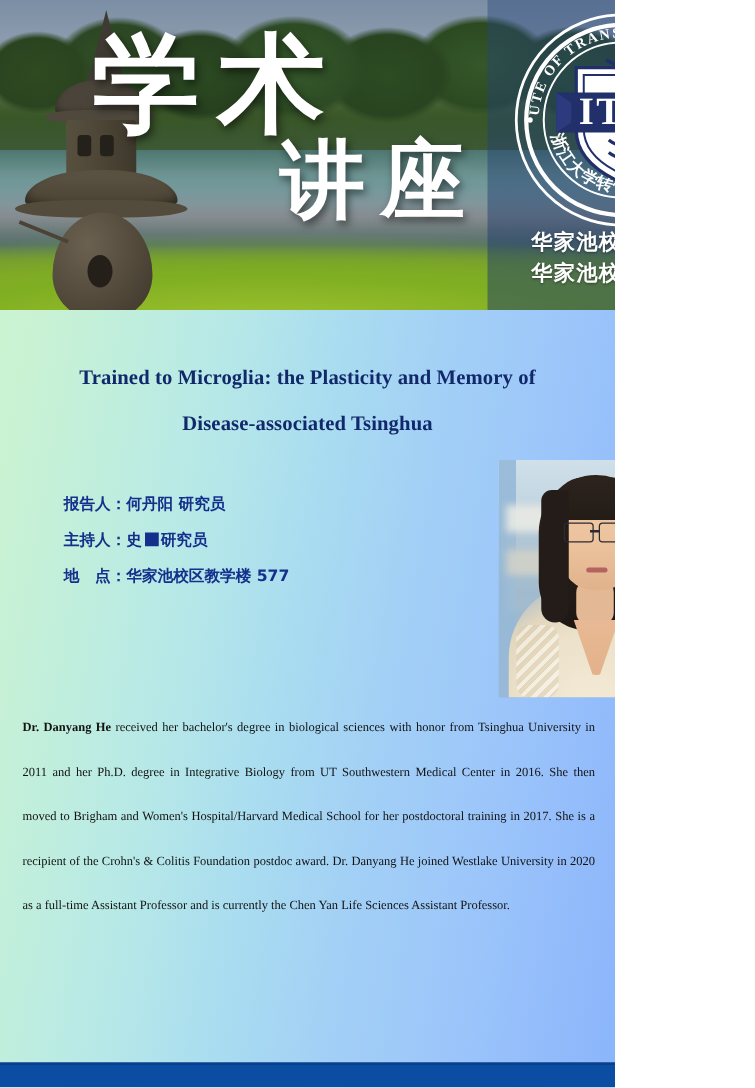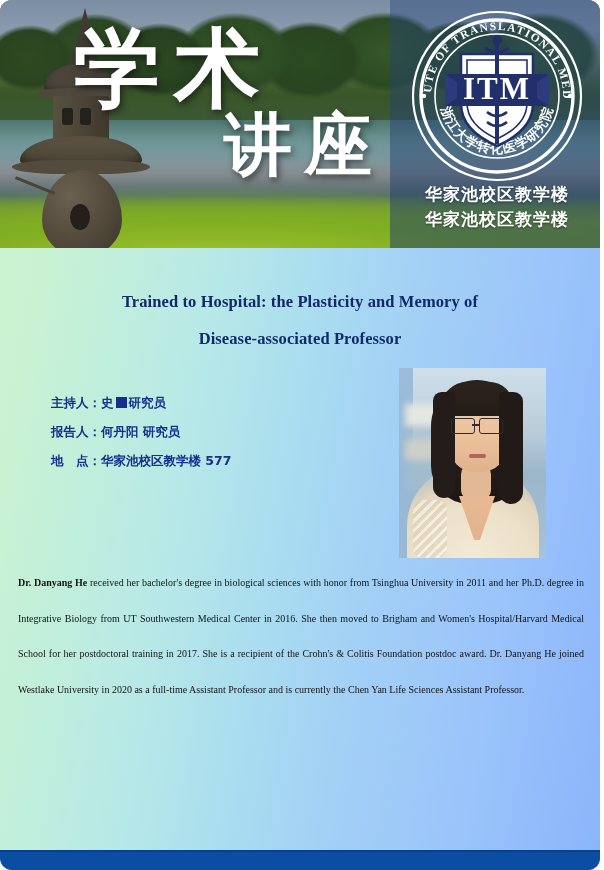--- a/index.html
+++ b/index.html
@@ -5,34 +5,33 @@
   html, body {
     margin: 0;
     padding: 0;
     background: #ffffff;
   }
   body {
     font-family: "Liberation Serif", "DejaVu Serif", serif;
   }
   #poster {
     position: relative;
-    width: 600px;
+    width: 492px;
     height: 870px;
     overflow: hidden;
     background: linear-gradient(100deg,
         #cdf5cf 0%,
         #c9f2d4 12%,
         #bfeede 24%,
         #b6e8e8 36%,
         #a9dcf0 50%,
         #a2cff6 64%,
         #9cc6fa 78%,
         #93bcfb 90%,
         #8ab5fa 100%);
-    border-radius: 12px;
   }
 
   
   .banner {
     position: relative;
     width: 604px;
     height: 248px;
     overflow: hidden;
   }
   .banner-photo {
@@ -394,30 +393,30 @@
         </svg>
       </div>
       <div class="logo-caption">
         <div>华家池校区教学楼</div>
         <div>华家池校区教学楼</div>
       </div>
     </div>
   </div>
 
   <div class="title-block">
-    <div>Trained to Hospital: the Plasticity and Memory of</div>
-    <div>Disease-associated Professor</div>
+    <div>Trained to Microglia: the Plasticity and Memory of</div>
+    <div>Disease-associated Tsinghua</div>
   </div>
 
   <div class="info-block">
     <div class="info-row">
-      <span class="info-label">主持人：</span><span>史</span><span class="tofu"></span><span>研究员</span>
+      <span class="info-label">报告人：</span><span>何丹阳 研究员</span>
     </div>
     <div class="info-row">
-      <span class="info-label">报告人：</span><span>何丹阳 研究员</span>
+      <span class="info-label">主持人：</span><span>史</span><span class="tofu"></span><span>研究员</span>
     </div>
     <div class="info-row">
       <span class="info-label">地　点：</span><span>华家池校区教学楼 577</span>
     </div>
   </div>
 
   <div class="portrait">
     <div class="p-bgblur"></div>
     <div class="p-win"></div>
     <div class="p-body"></div>

